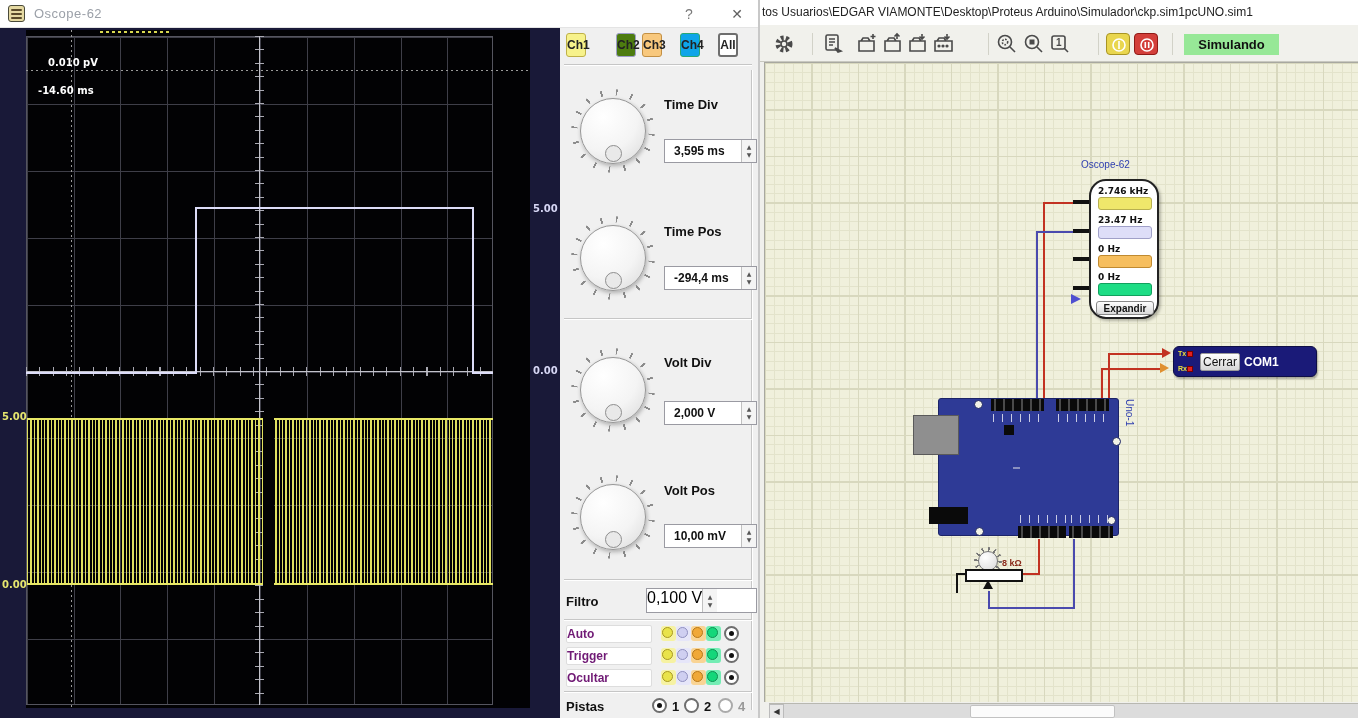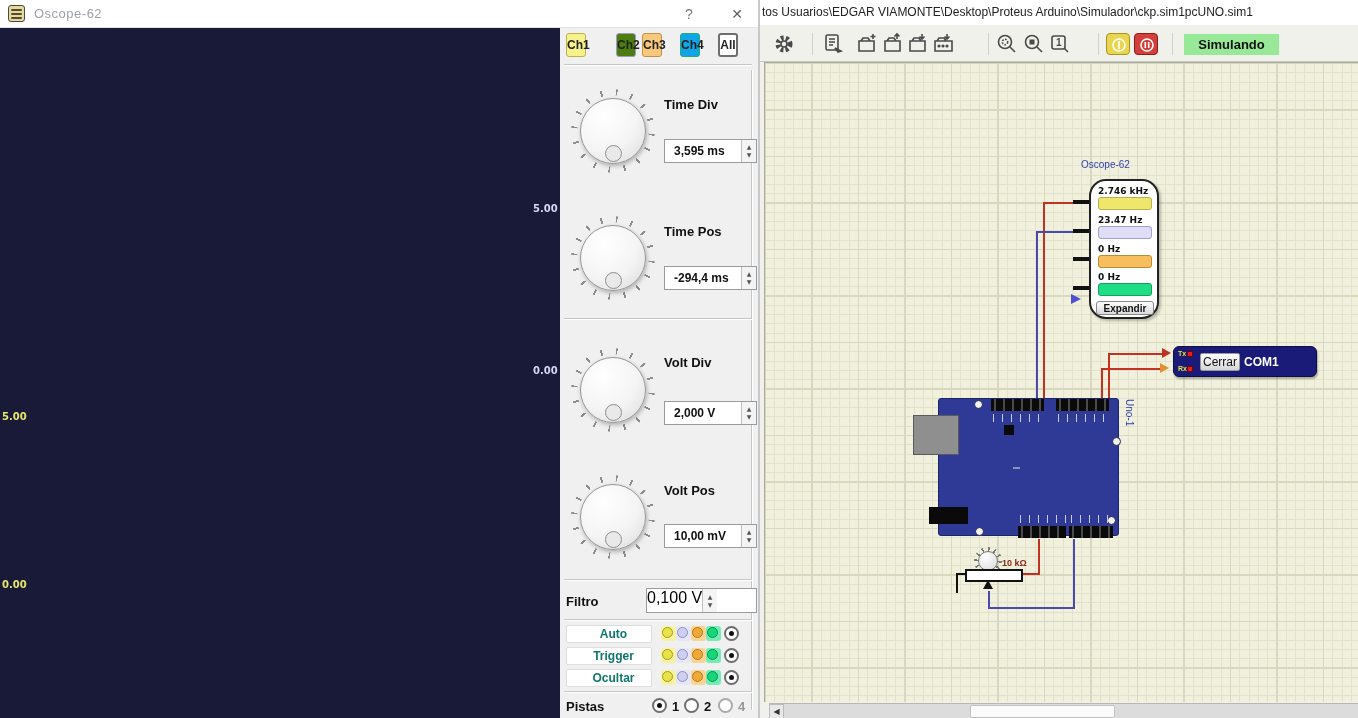--- a/index.html
+++ b/index.html
@@ -63,21 +63,21 @@
   .knob .dot{position:absolute;left:34px;top:56px;width:17px;height:17px;border-radius:50%;background:#E9E9E9;border:1px solid #8E8E8E;}
   .klabel{position:absolute;left:104px;font-weight:bold;font-size:13px;color:#111;}
   .vbox{position:absolute;left:104px;width:93px;height:24px;border:1px solid #9A9AA2;background:#FFF;display:flex;}
   .vbox .vtext{flex:1;font-weight:bold;font-size:12px;line-height:22px;padding-left:9px;color:#111;white-space:nowrap;}
   .spin{width:15px;background:#F4F4F4;border-left:1px solid #C0C0C0;display:flex;flex-direction:column;align-items:center;justify-content:center;}
   .spin span{font-size:6px;line-height:8px;color:#555;font-family:"DejaVu Sans",sans-serif;}
   .flabel{position:absolute;left:6px;font-weight:bold;font-size:13px;color:#111;}
   .fbox{position:absolute;left:86px;width:111px;height:25px;border:1px solid #9A9AA2;background:#FFF;display:flex;}
   .chrow{position:absolute;left:6px;width:186px;height:18px;}
   .chrow .rlabel{position:absolute;left:0;top:0;width:86px;height:18px;background:#FFF;border:1px solid #DDD;
-     border-radius:2px;font-weight:bold;font-size:12px;line-height:16px;padding-left:9px;color:#0f766e;text-align:center;}
+     border-radius:2px;font-weight:bold;font-size:12px;line-height:16px;color:#701a75;}
   .cdot{position:absolute;top:1px;width:15px;height:15px;border-radius:3px;}
   .cdot i{position:absolute;left:1px;top:1px;width:11px;height:11px;border-radius:50%;display:block;}
   .cdot.d1{background:#F6F2A2;} .cdot.d1 i{background:#E9E34A;border:1px solid #A89820;}
   .cdot.d2{background:#E6E6F9;} .cdot.d2 i{background:#CFCFF1;border:1px solid #9090C0;}
   .cdot.d3{background:#F9D494;} .cdot.d3 i{background:#F0A838;border:1px solid #B87818;}
   .cdot.d4{background:#74EDB4;} .cdot.d4 i{background:#14D77A;border:1px solid #0E9152;}
   .radio{position:absolute;width:15px;height:15px;border-radius:50%;background:#FFF;border:2px solid #6E6E6E;}
   .radio.sel::after{content:"";position:absolute;left:3px;top:3px;width:5px;height:5px;border-radius:50%;background:#111;}
   .radio.dim{border-color:#AAA;}
   .rnum{position:absolute;font-weight:bold;font-size:13px;color:#111;}
@@ -159,20 +159,40 @@
       <span class="scope-app-icon">
           <i style="top:3px"></i>
           <i style="top:7px"></i>
           <i style="top:11px"></i>
         </span>
       <span class="scope-title">Oscope-62</span>
       <span class="tb-btn tb-help">?</span>
       <span class="tb-btn tb-close">✕</span>
     </div>
 
+    <div class="screen">
+      <div class="grid-box"></div>
+      <div class="axis-v-ticks"></div>
+      <div class="axis-v"></div>
+      <div class="axis-h-ticks"></div>
+      <div class="axis-h"></div>
+      <div class="trig-mark"></div>
+      <div class="cursor-v"></div>
+      <div class="cursor-h"></div>
+
+      <div class="ch1-band"></div>
+      <div class="ch1-gap"></div>
+
+      <svg width="504" height="678" style="position:absolute;left:0;top:0">
+        <polyline points="0,343 170,343 170,178 447,178 447,343 467,343" fill="none" stroke="#DCDCF8" stroke-width="2"></polyline>
+      </svg>
+
+      <div class="readout" style="left:22px;top:27px">0.010 pV</div>
+      <div class="readout" style="left:12px;top:55px">-14.60 ms</div>
+    </div>
 
     <div class="lbl y" style="left:2px;top:411px">5.00</div>
     <div class="lbl y" style="left:2px;top:579px">0.00</div>
     <div class="lbl l" style="left:533px;top:203px">5.00</div>
     <div class="lbl l" style="left:533px;top:365px">0.00</div>
 
     <div class="panel">
       <div class="chbtn c1">Ch1</div>
       <div class="chbtn c2">Ch2</div>
       <div class="chbtn c3">Ch3</div>
@@ -458,21 +478,21 @@
       <div class="chip"></div>
       <div class="board-dots"></div>
       <div class="uno-ref">Uno-1</div>
 
       <div class="pot-knob">
           <div class="pticks"></div>
           <div class="pface"></div>
         </div>
       <div class="pot-body"></div>
       <div class="arrow-u" style="left:218px;top:517px"></div>
-      <div class="pot-label">10 kΩ</div>
+      <div class="pot-label">8 kΩ</div>
 
       <div class="hscroll">
         <div class="hs-arrow">◀</div>
         <div class="hs-thumb"></div>
       </div>
     </div>
   </div>
 </div>
 
 </body></html>

